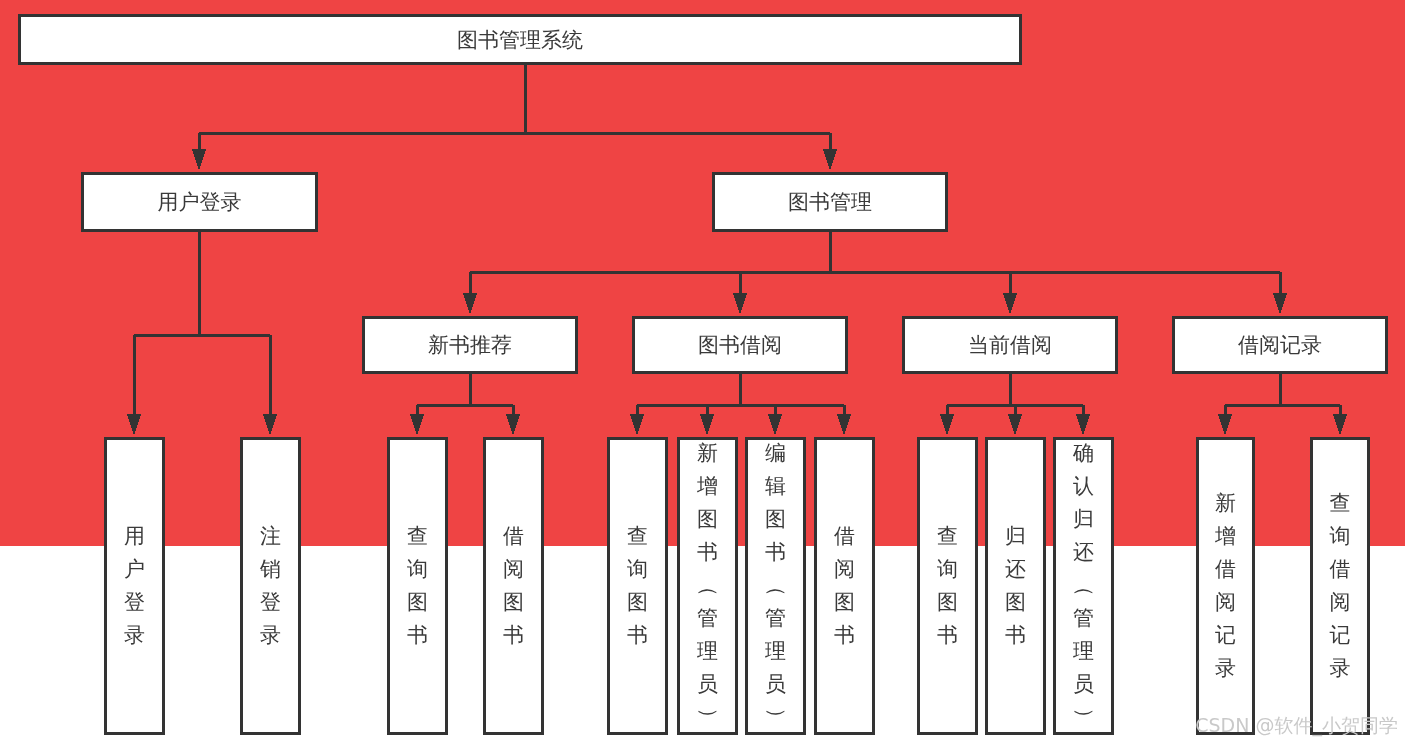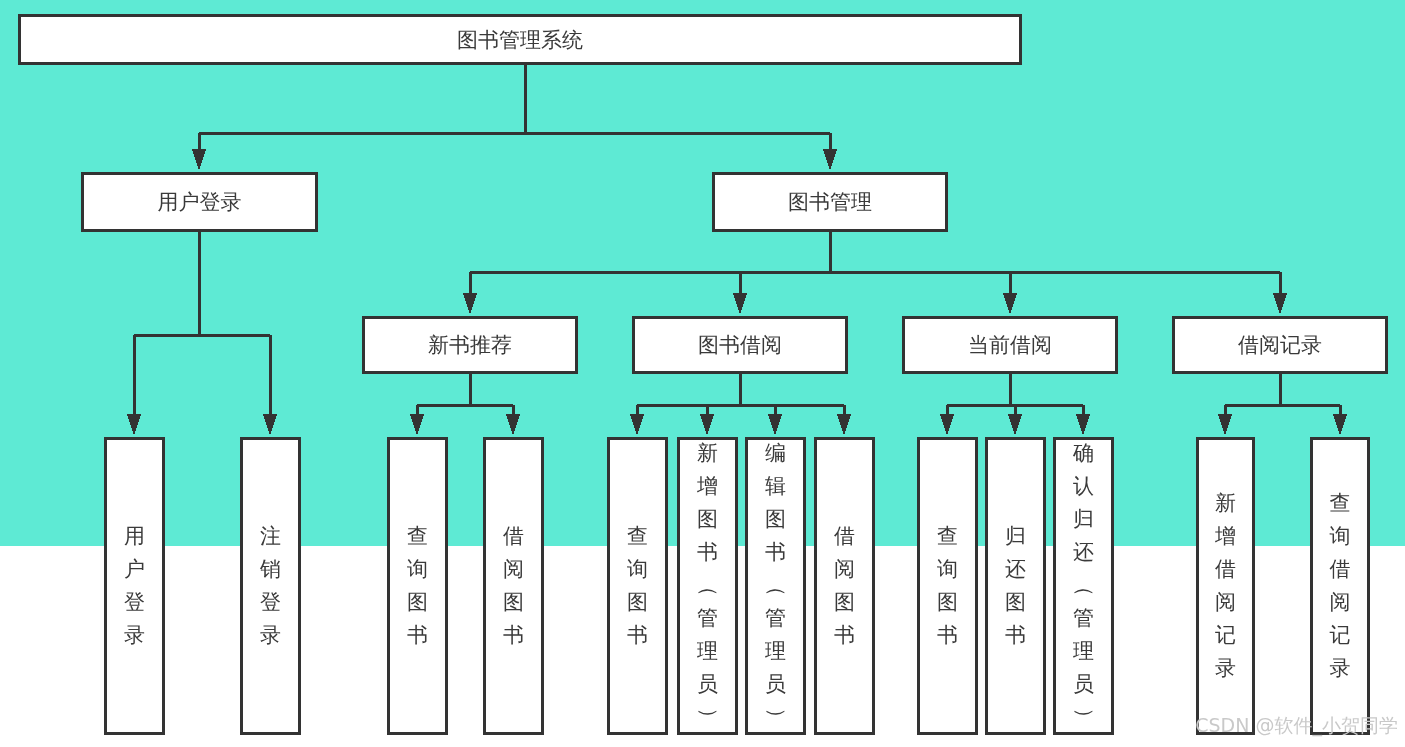--- a/index.html
+++ b/index.html
@@ -11,21 +11,21 @@
   body {
     width: 1405px;
     height: 747px;
     overflow: hidden;
     font-family: "DejaVu Sans", "Liberation Sans", sans-serif;
   }
   #diagram-root {
     position: relative;
     width: 1405px;
     height: 546px;
-    background: #5eead4;
+    background: #ef4444;
   }
   svg.diagram-canvas {
     position: absolute;
     left: 0;
     top: 0;
     width: 1405px;
     height: 747px;
     display: block;
     shape-rendering: crispEdges;
   }

